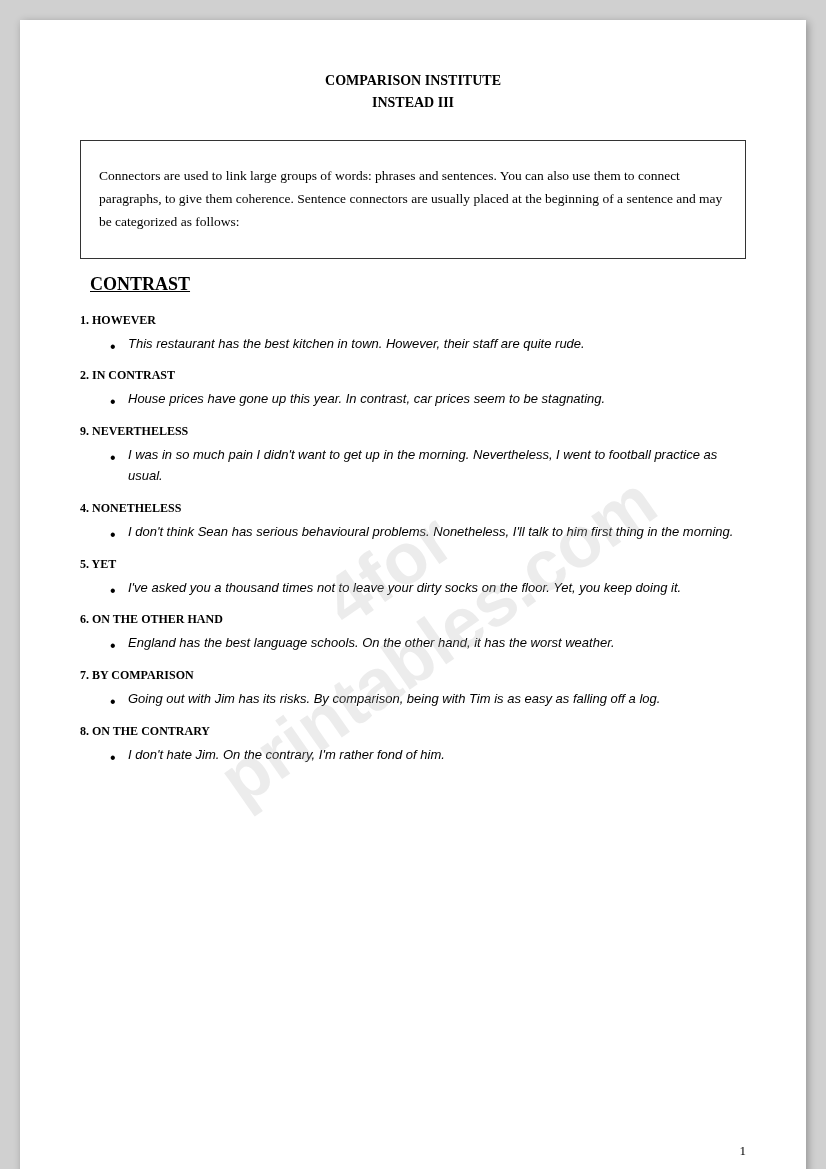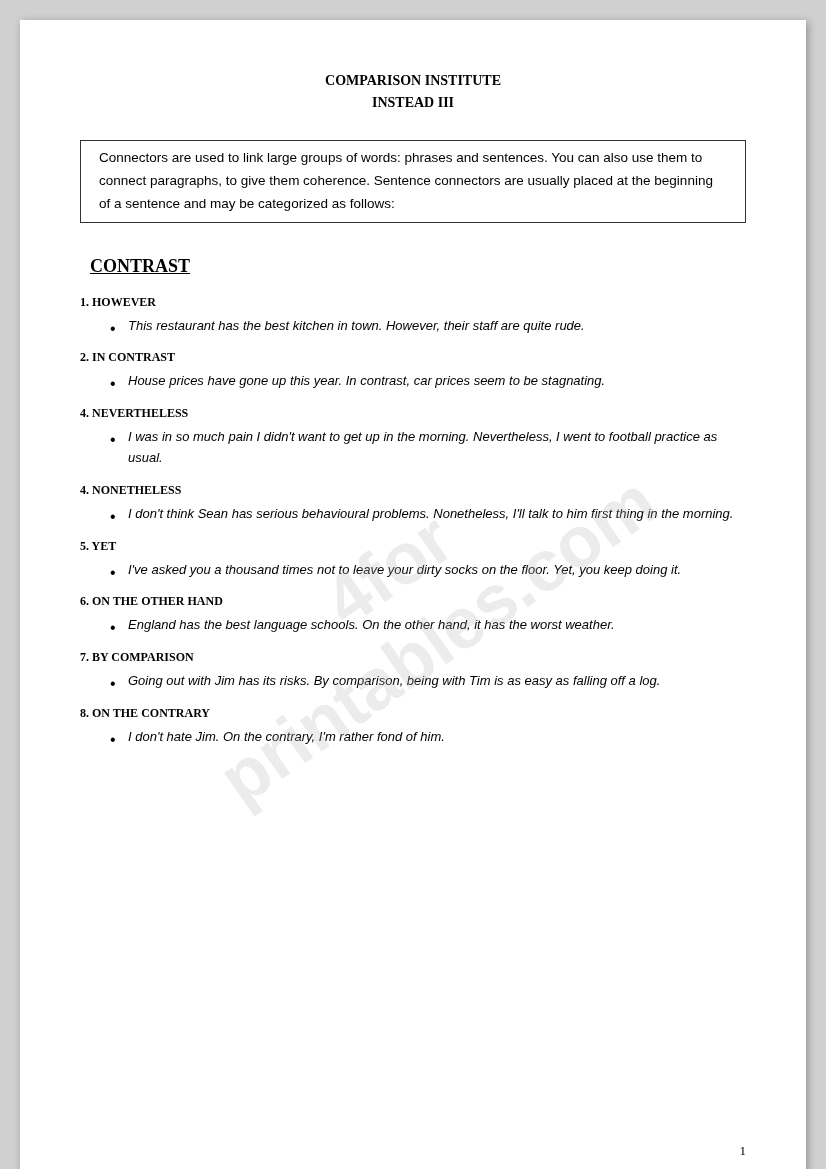--- a/index.html
+++ b/index.html
@@ -33,25 +33,25 @@
 
     .header-title {
       font-size: 14px;
       font-weight: bold;
       font-family: 'Times New Roman', Times, serif;
       line-height: 1.6;
     }
 
     .intro-box {
       border: 1.5px solid #333;
-      padding: 6px 18px;
-      margin-bottom: 33px;
+      padding: 24px 18px;
+      margin-bottom: 15px;
       font-size: 13.5px;
       line-height: 1.7;
-      font-family: Liberation Sans, sans-serif;
+      font-family: Liberation Serif, serif;
     }
 
     .section-title {
       font-size: 18px;
       font-weight: bold;
       text-decoration: underline;
       margin-bottom: 18px;
       margin-left: 10px;
       font-family: 'Times New Roman', Times, serif;
     }
@@ -137,21 +137,21 @@
       <div class="connector-heading">1. HOWEVER</div>
       <div class="connector-example">This restaurant has the best kitchen in town. However, their staff are quite rude.</div>
     </div>
 
     <div class="connector-item">
       <div class="connector-heading">2. IN CONTRAST</div>
       <div class="connector-example">House prices have gone up this year. In contrast, car prices seem to be stagnating.</div>
     </div>
 
     <div class="connector-item">
-      <div class="connector-heading">4. NEVERTHELESS</div>
+      <div class="connector-heading">9. NEVERTHELESS</div>
       <div class="connector-example">I was in so much pain I didn't want to get up in the morning. Nevertheless, I went to football practice as usual.</div>
     </div>
 
     <div class="connector-item">
       <div class="connector-heading">4. NONETHELESS</div>
       <div class="connector-example">I don't think Sean has serious behavioural problems. Nonetheless, I'll talk to him first thing in the morning.</div>
     </div>
 
     <div class="connector-item">
       <div class="connector-heading">5. YET</div>

